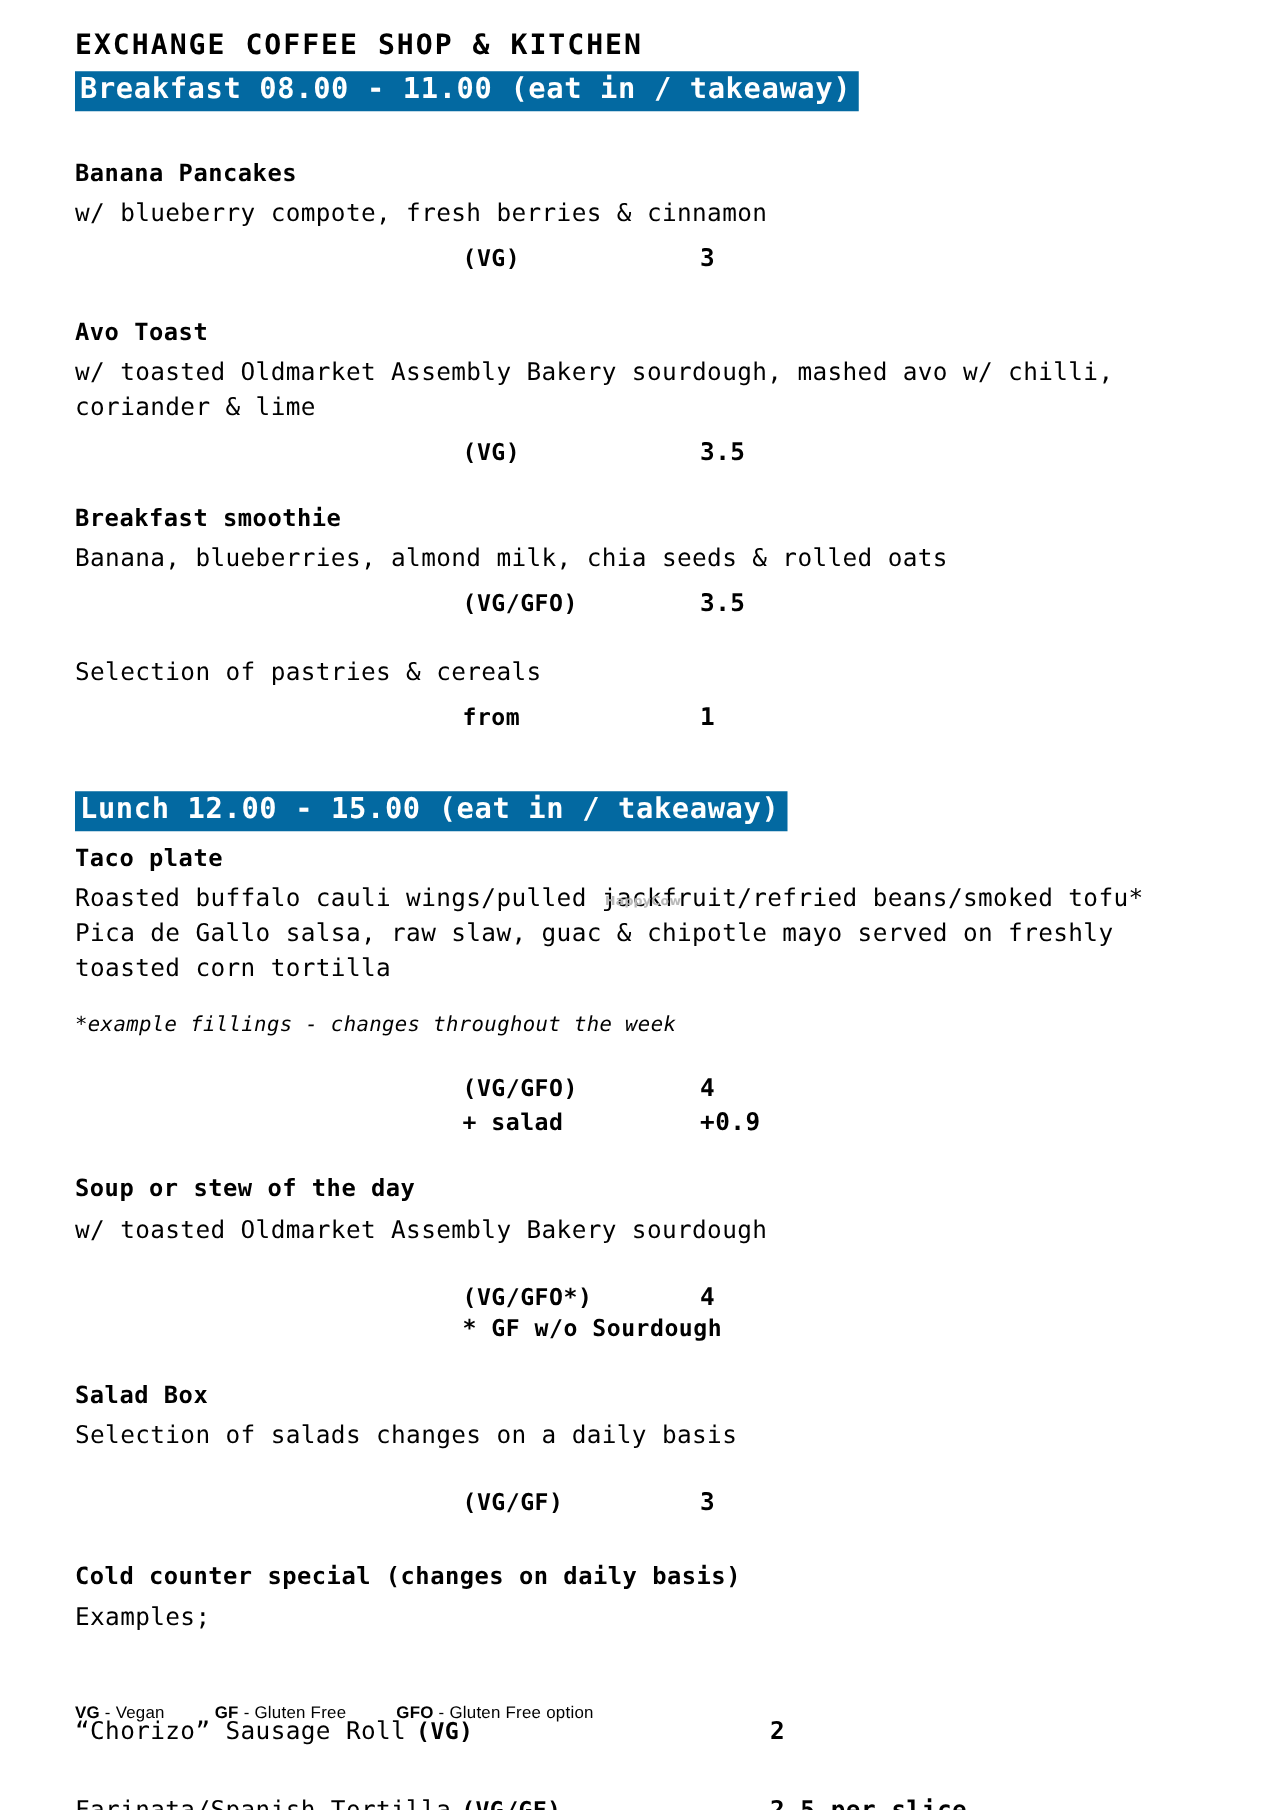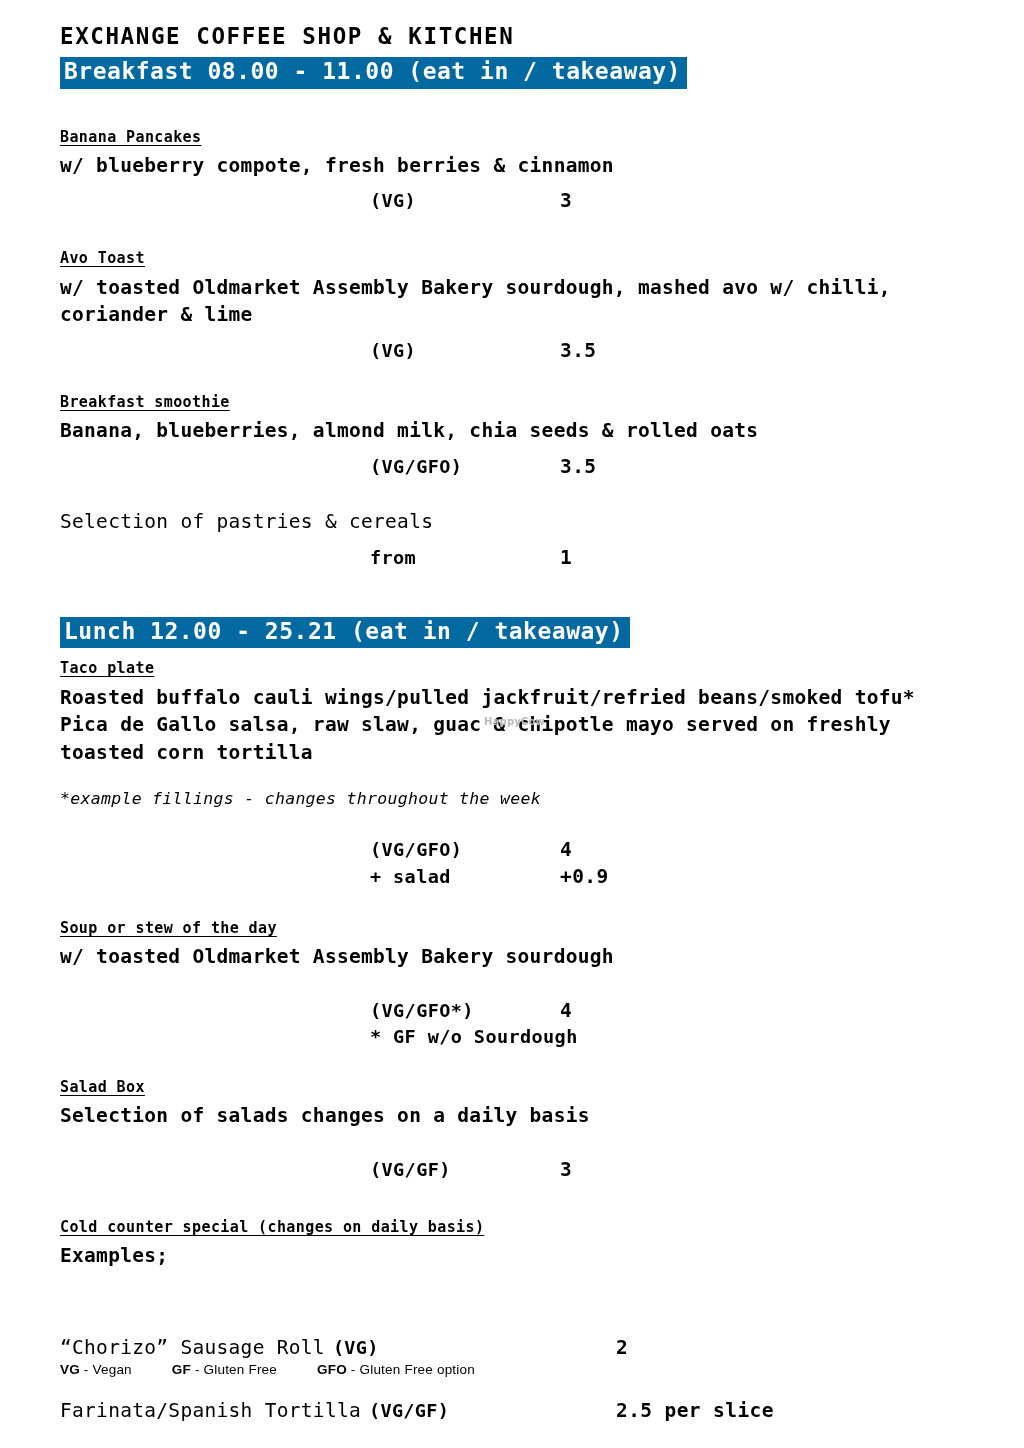--- a/index.html
+++ b/index.html
@@ -51,30 +51,29 @@
   }
 
   .gap-a { height: 38px; }
   .gap-lunch { height: 48px; }
 
   
   .item { margin-bottom: 0; }
   .item-name {
     font-family: "DejaVu Sans Mono", monospace;
     font-weight: bold;
-    font-size: 15px;
-    text-decoration: underline;
+    font-size: 19px;
     text-underline-offset: 3px;
     letter-spacing: 0.4px;
     line-height: 1.35;
     display: inline-block;
   }
   .item-desc {
     font-family: "DejaVu Sans Mono", monospace;
-    font-weight: bold;
+    font-weight: normal;
     font-size: 19.5px;
     letter-spacing: 0.3px;
     line-height: 1.42;
     margin-top: 5px;
     white-space: pre-wrap;
   }
   .plain-line {
     font-family: "DejaVu Sans Mono", monospace;
     font-size: 19.5px;
     letter-spacing: 0.3px;
@@ -228,21 +227,21 @@
     <div class="item">
       <div class="plain-line">Selection of pastries &amp; cereals</div>
       <div class="price-row">
         <span class="tag">from</span>
         <span class="amount">1</span>
       </div>
     </div>
 
     <div class="gap-lunch"></div>
 
-    <div class="section-header">Lunch 12.00 - 25.21 (eat in / takeaway)</div>
+    <div class="section-header">Lunch 12.00 - 15.00 (eat in / takeaway)</div>
 
     <div style="height:10px"></div>
 
     
     <div class="item">
       <div class="item-name">Taco plate</div>
       <div class="item-desc">Roasted buffalo cauli wings/pulled jackfruit/refried beans/smoked tofu*
 Pica de Gallo salsa, raw slaw, guac &amp; chipotle mayo served on freshly
 toasted corn tortilla</div>
       <div style="height:20px"></div>

